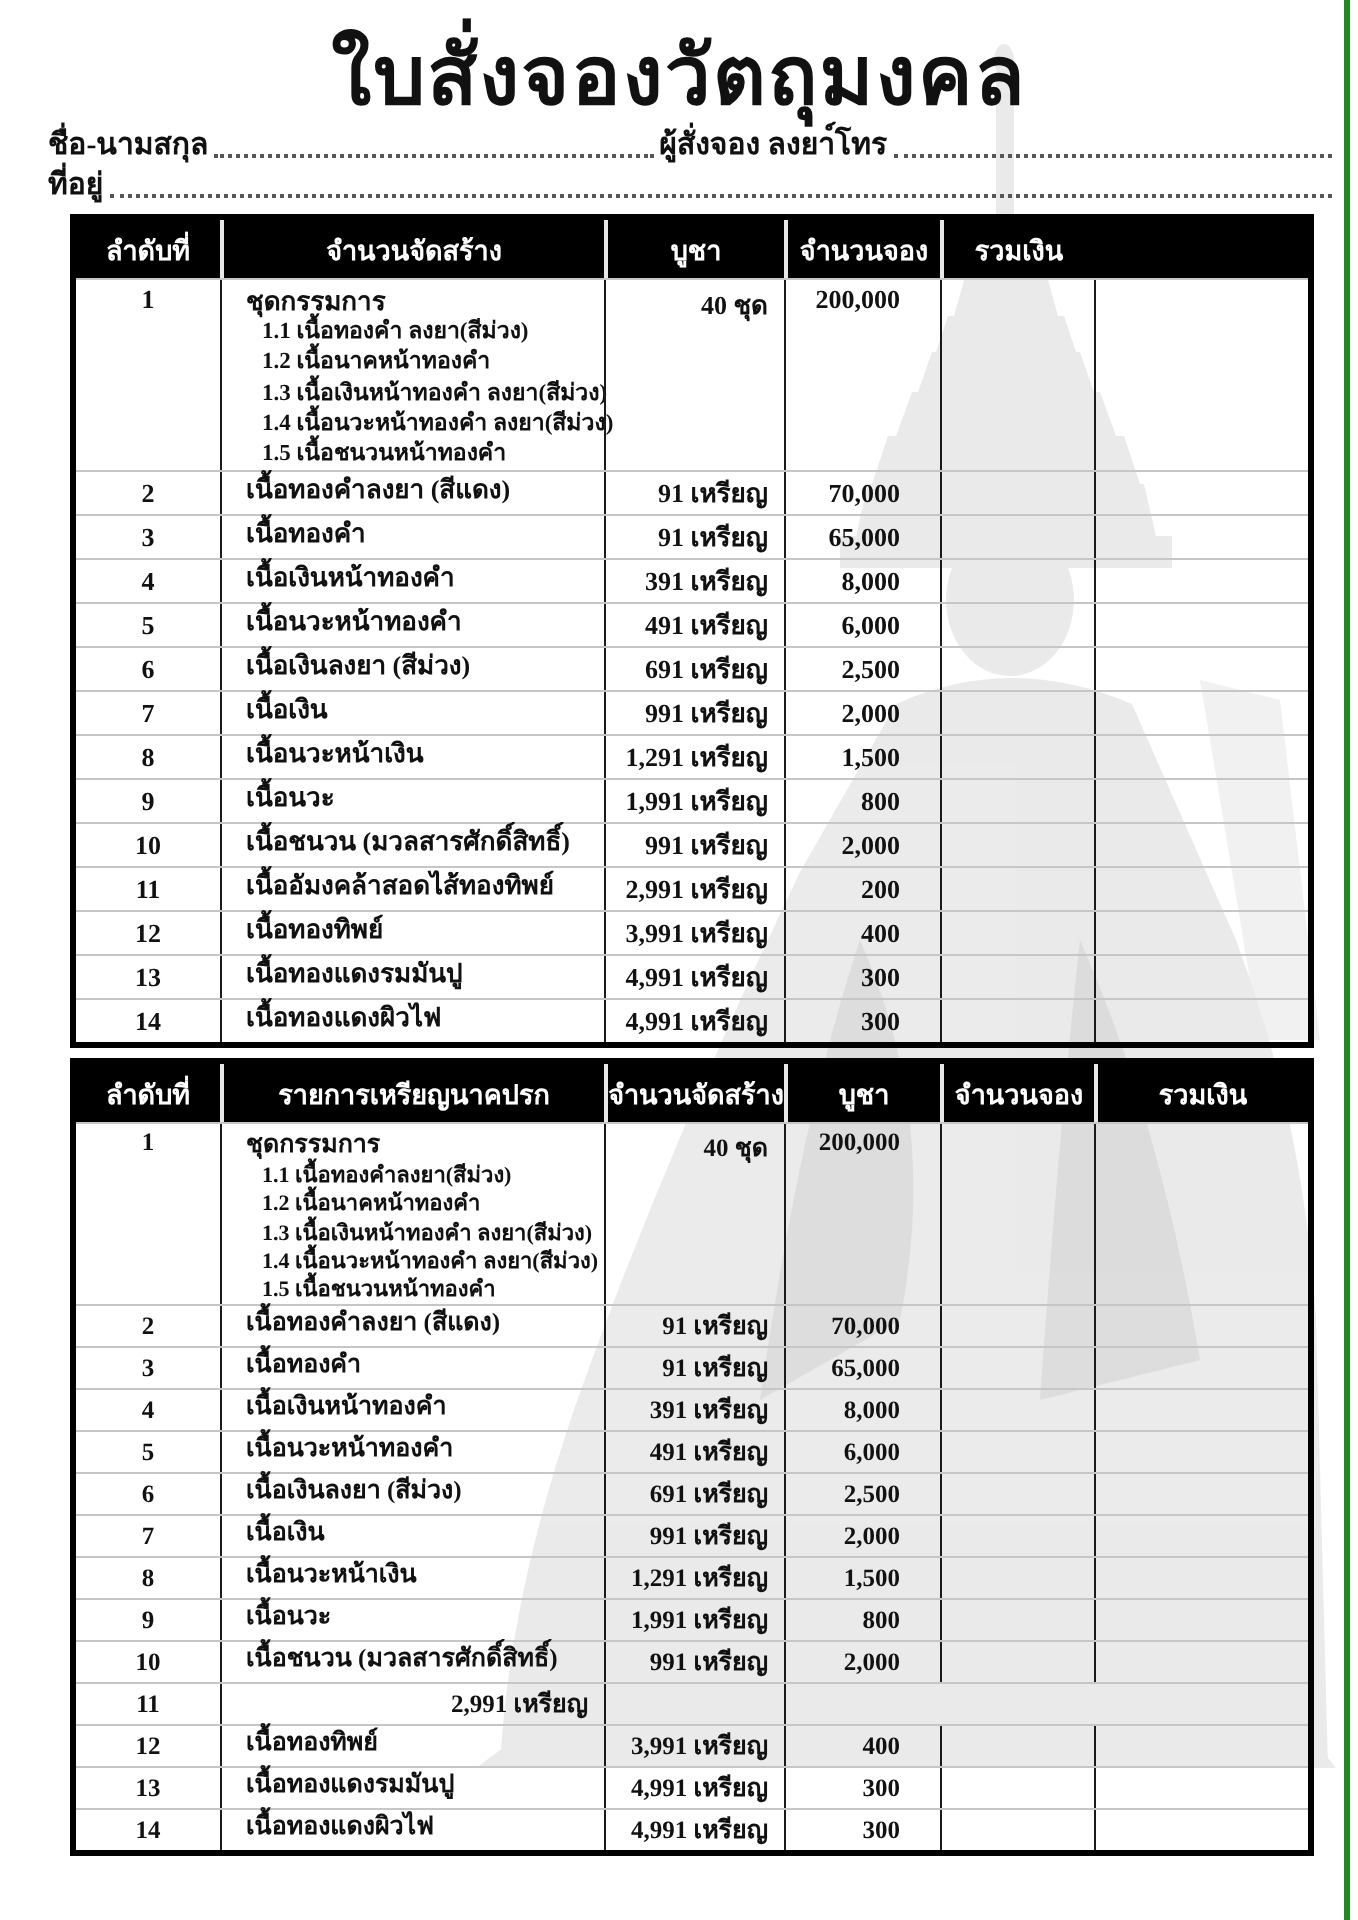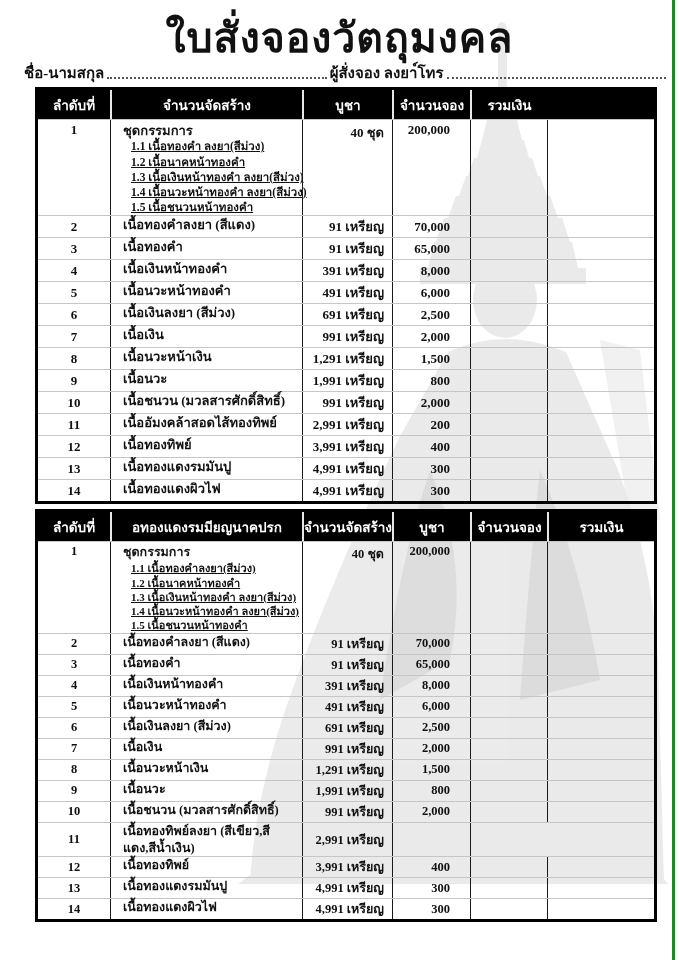--- a/index.html
+++ b/index.html
@@ -43,21 +43,21 @@
   .c.no{justify-content:center;}
   .c.item{display:block;padding-left:12px;}
   .c.qty{justify-content:flex-end;padding-right:8px;}
   .c.price{justify-content:flex-end;padding-right:20px;}
 
   .t2 .c{min-height:17px;font-size:12.5px;}
   .t2 .c.item{padding-left:12px;}
 
   .big .c{align-items:flex-start;padding-top:2px;}
   .itemmain{font-size:13px;font-weight:bold;line-height:1.35;}
-  .subline{font-size:11.5px;font-weight:bold;line-height:1.32;padding-left:8px;white-space:nowrap;text-decoration:underline;}
+  .subline{font-size:11.5px;font-weight:bold;line-height:1.32;padding-left:8px;white-space:nowrap;}
   .t2 .itemmain{font-size:12.5px;}
   .t2 .subline{font-size:11px;line-height:1.3;}
 </style>
 </head>
 <body>
 
 <div class="page">
   <div class="green-edge"></div>
 
   <svg class="watermark" width="679" height="960" viewBox="0 0 679 960">
@@ -91,20 +91,24 @@
 
   <div class="content">
     <div class="title">ใบสั่งจองวัตถุมงคล</div>
 
     <div class="formline">
       <span>ชื่อ-นามสกุล</span>
       <span class="dots"></span>
       <span>ผู้สั่งจอง  ลงยา์โทร</span>
       <span class="dots"></span>
     </div>
+    <div class="formline">
+      <span>ที่อยู่</span>
+      <span class="dots"></span>
+    </div>
 
     <div class="tables" id="tables">
         <div class="tbl">
           <div class="thead">
             <div class="hc">ลำดับที่</div>
             <div class="hc">จำนวนจัดสร้าง</div>
             <div class="hc">บูชา</div>
             <div class="hc">จำนวนจอง</div>
             <div class="hc">รวมเงิน</div>
           </div>
@@ -250,21 +254,21 @@
             </div>
             <div class="c qty">4,991 เหรียญ</div>
             <div class="c price">300</div>
             <div class="c reserved"></div>
             <div class="c total"></div>
           </div>
         </div>
         <div class="tbl t2">
           <div class="thead">
             <div class="hc">ลำดับที่</div>
-            <div class="hc">อทองแดงรมมียญนาคปรก</div>
+            <div class="hc">รายการเหรียญนาคปรก</div>
             <div class="hc">จำนวนจัดสร้าง</div>
             <div class="hc">บูชา</div>
             <div class="hc">จำนวนจอง</div>
             <div class="hc">รวมเงิน</div>
           </div>
           <div class="trow big">
             <div class="c no">1</div>
             <div class="c item">
               <div class="itemmain">ชุดกรรมการ</div>
               <div class="subline">1.1  เนื้อทองคำลงยา(สีม่วง)</div>
@@ -363,23 +367,20 @@
             <div class="c item">
               <div class="itemmain">เนื้อชนวน (มวลสารศักดิ์สิทธิ์)</div>
             </div>
             <div class="c qty">991 เหรียญ</div>
             <div class="c price">2,000</div>
             <div class="c reserved"></div>
             <div class="c total"></div>
           </div>
           <div class="trow">
             <div class="c no">11</div>
-            <div class="c item">
-              <div class="itemmain">เนื้อทองทิพย์ลงยา (สีเขียว,สีแดง,สีน้ำเงิน)</div>
-            </div>
             <div class="c qty">2,991 เหรียญ</div>
             <div class="c reserved"></div>
             <div class="c total"></div>
           </div>
           <div class="trow">
             <div class="c no">12</div>
             <div class="c item">
               <div class="itemmain">เนื้อทองทิพย์</div>
             </div>
             <div class="c qty">3,991 เหรียญ</div>

